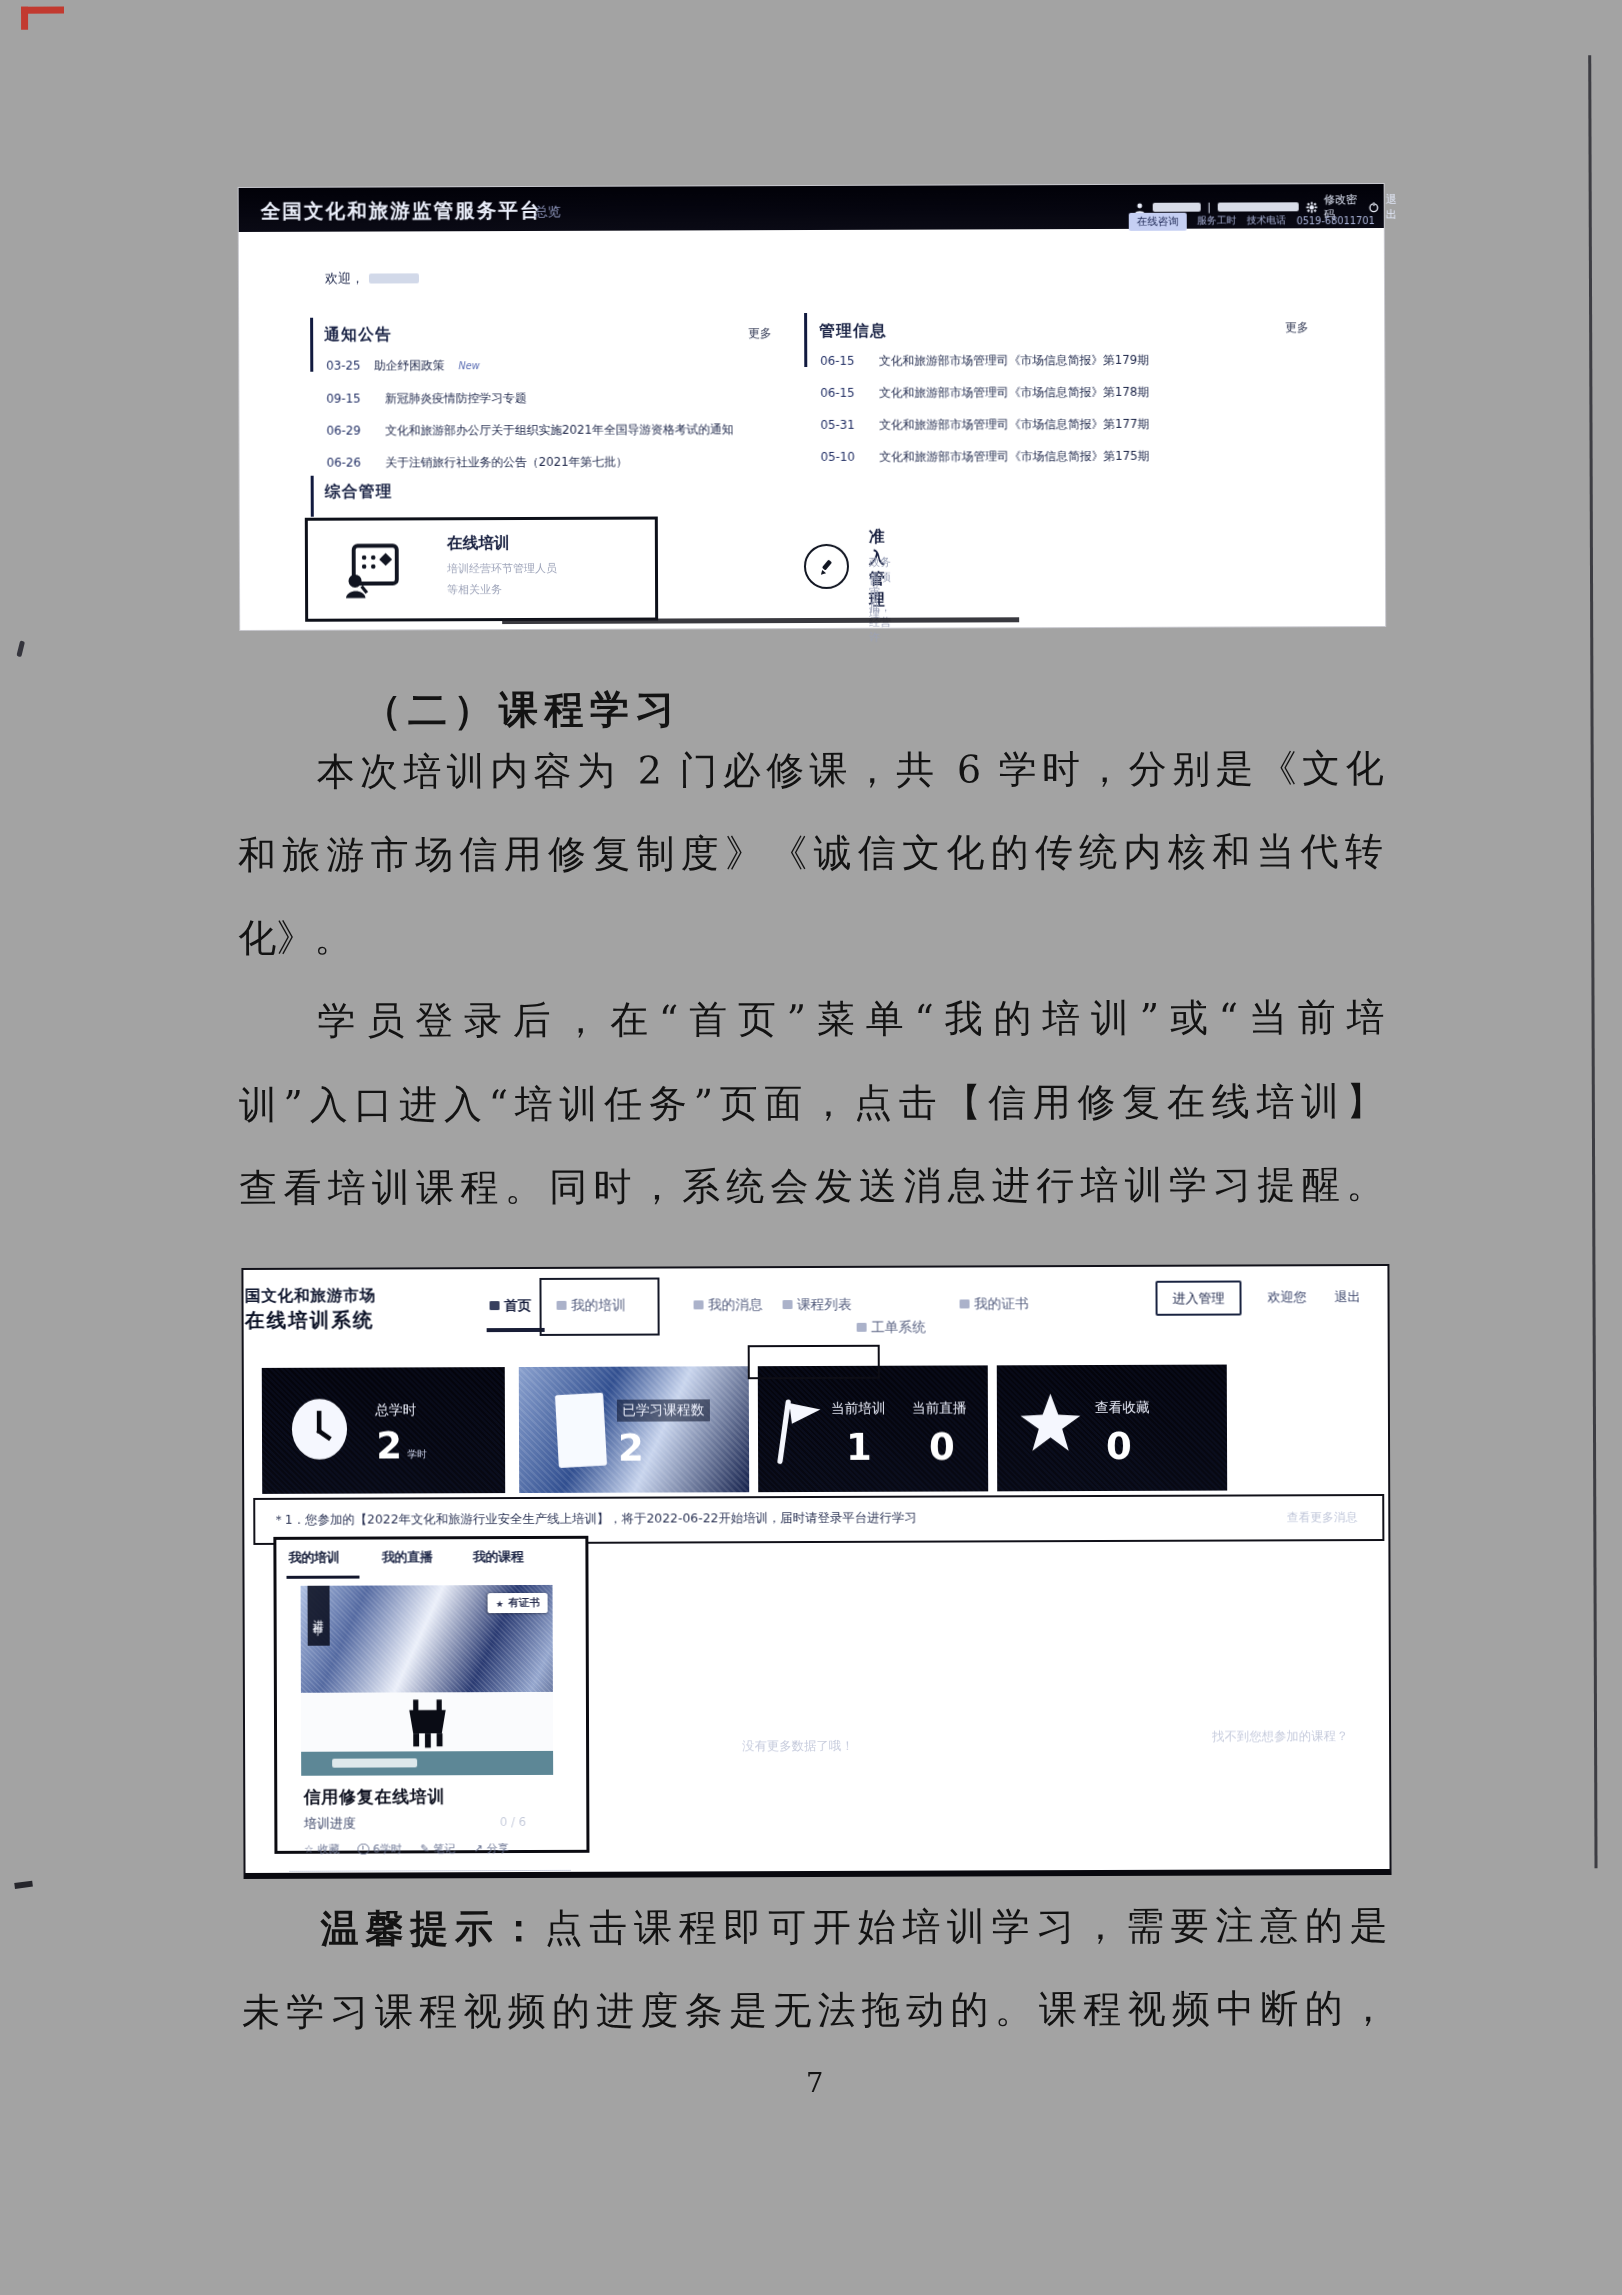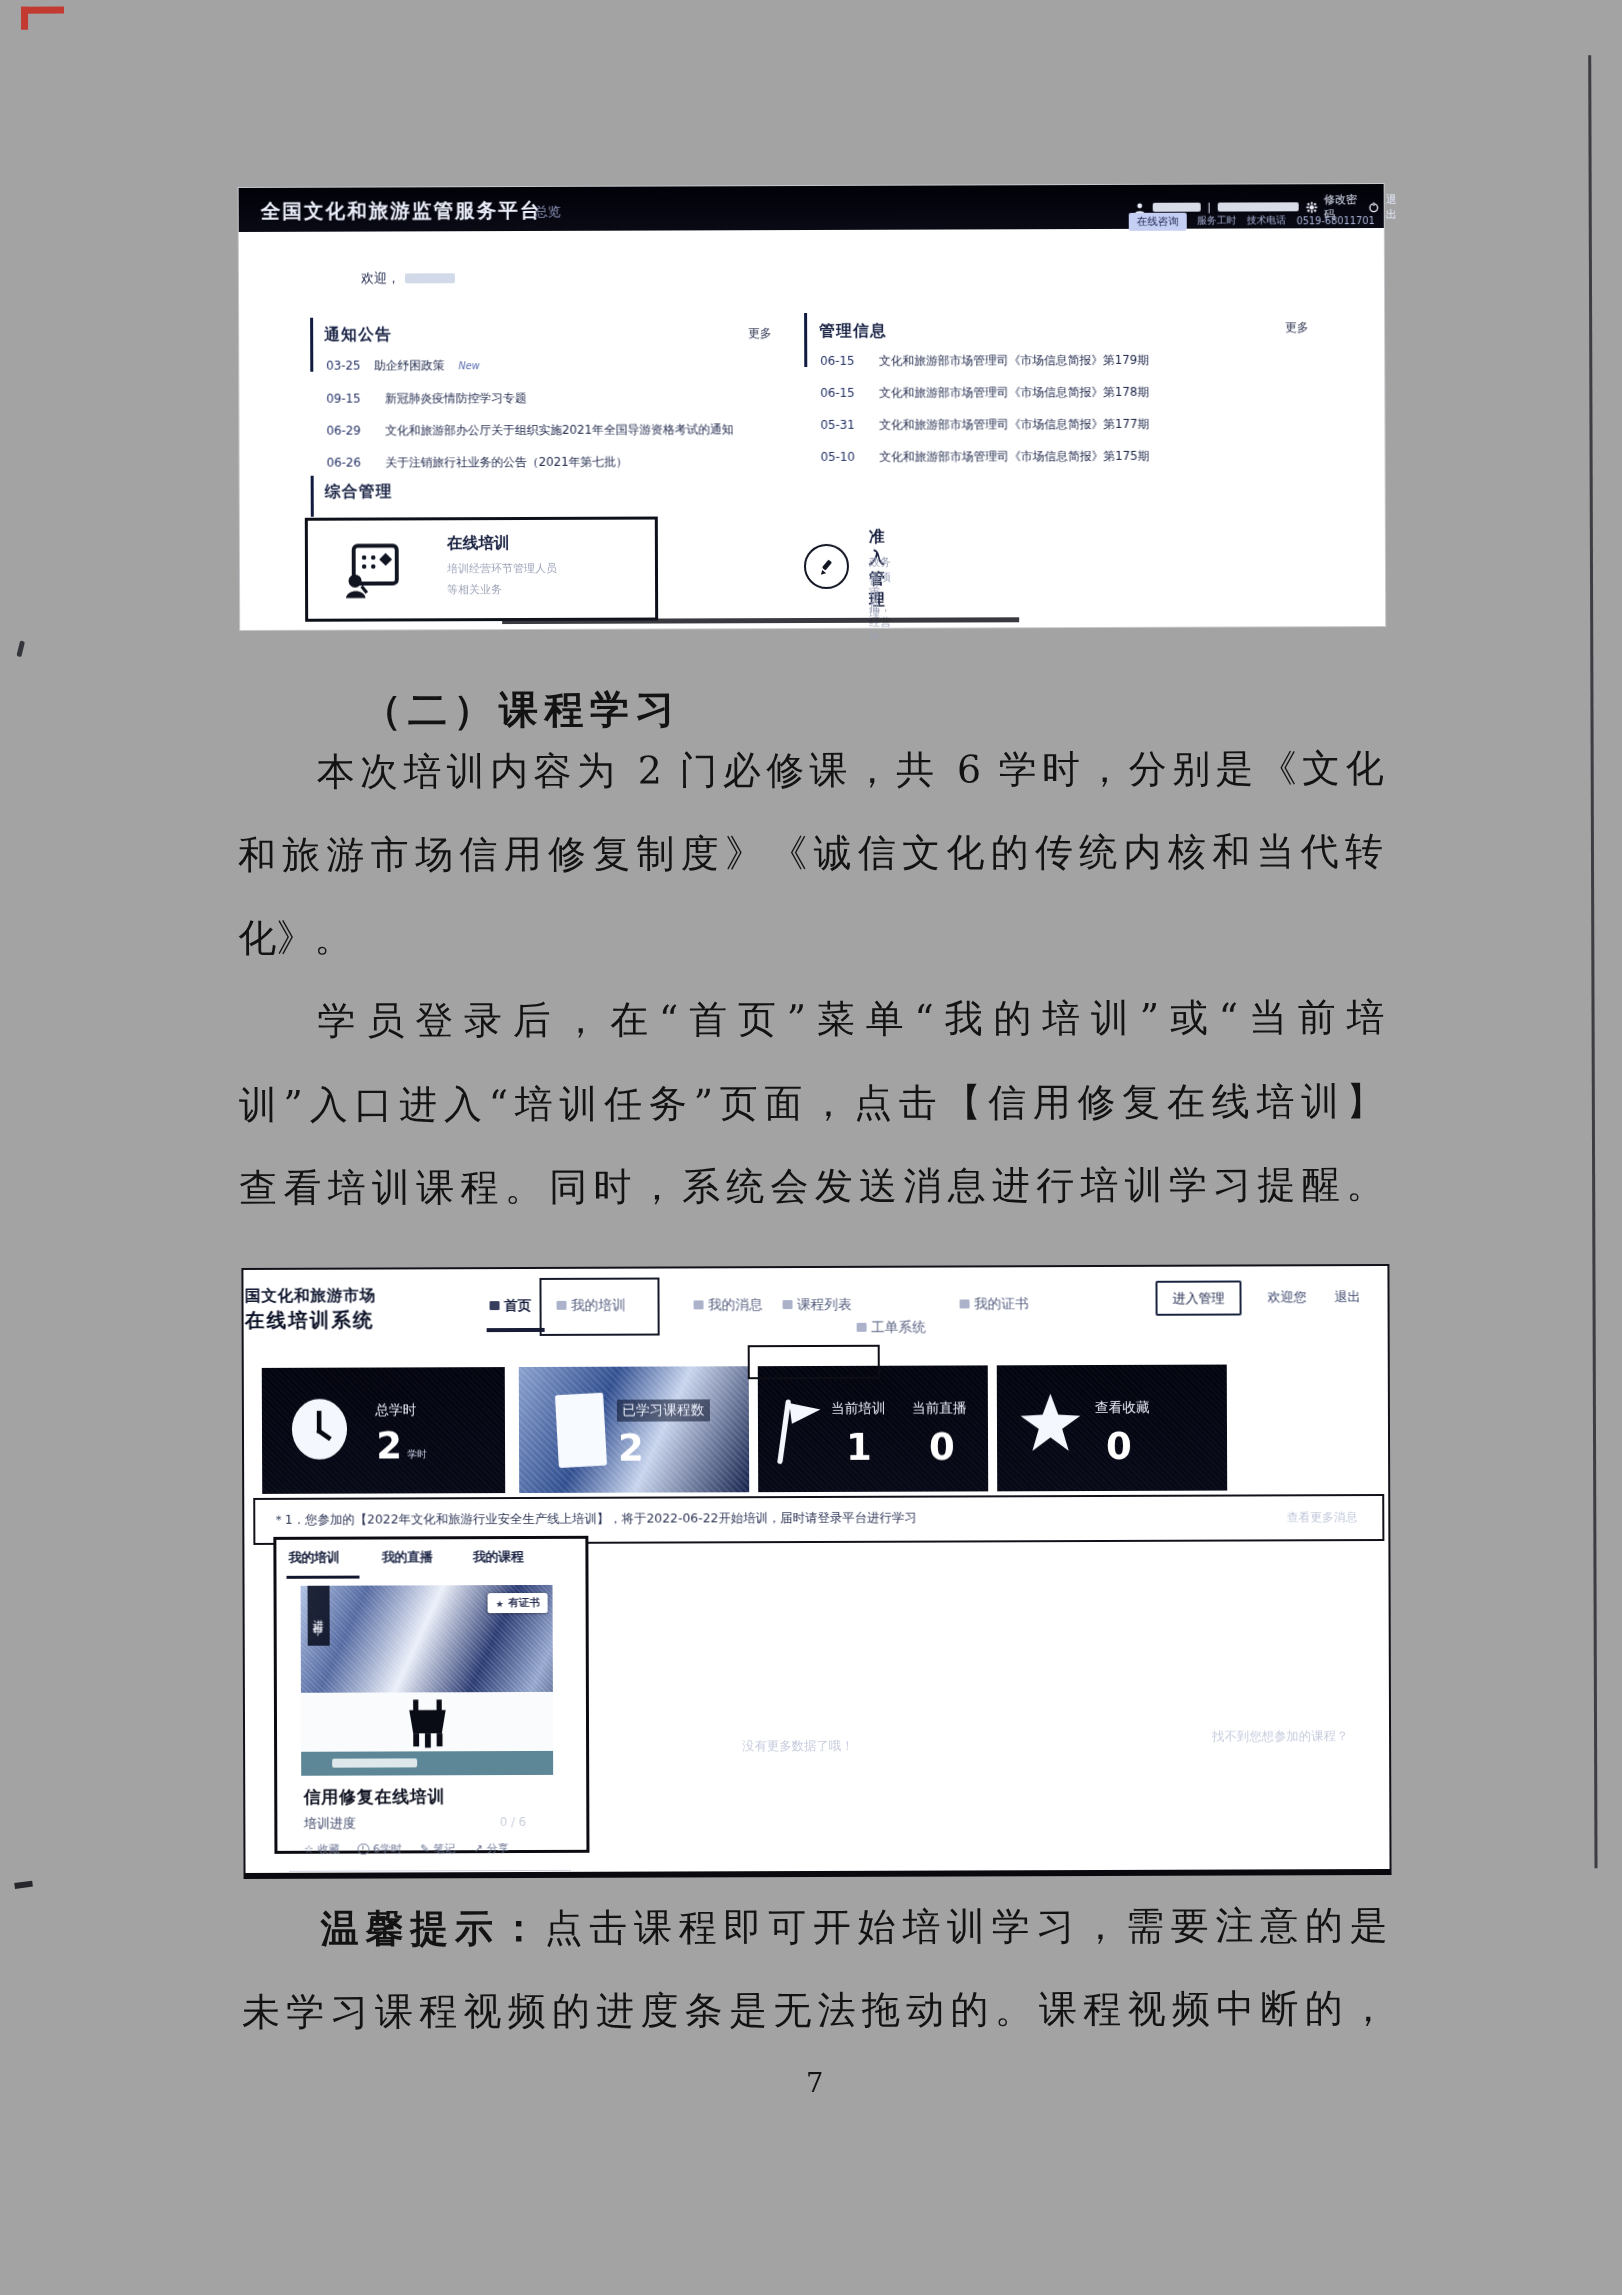--- a/index.html
+++ b/index.html
@@ -10,21 +10,21 @@
 
   
   .red-mark-h{left:25px;top:3.9px;width:43px;height:7.2px;background:#c23a30;}
   .red-mark-v{left:25px;top:3.9px;width:7.2px;height:23.6px;background:#c23a30;}
   .edge-line-right{left:1592px;top:58px;width:2.6px;height:1813px;background:#2b2b33;opacity:.85;}
   .tick-left{left:19.6px;top:638px;width:4.6px;height:15.7px;background:#35353d;border-radius:2px;transform:rotate(14deg);}
   .dash-left{left:11.8px;top:1879px;width:18.3px;height:5.9px;background:#26262c;transform:rotate(-7deg);}
 
   
   .shot{background:#fdfdfe;filter:blur(0.3px) contrast(1.03);}
-  .inkblue{color:#1e2749;margin-left:36px;}
+  .inkblue{color:#1e2749;}
 
   
   #s1{left:241px;top:185px;width:1145px;height:442px;border:0.7px solid #c6c6cc;}
   .s1-header{left:0;top:0;width:1145px;height:44px;background:linear-gradient(#05050b,#0d0d18);}
   .s1-title{left:22px;top:9.8px;font-size:19.6px;font-weight:bold;color:#e9edf8;letter-spacing:2px;}
   .s1-sub{left:296px;top:15.7px;font-size:13px;color:#8d95ba;}
   .s1-r1{left:895px;top:7.9px;display:flex;align-items:center;gap:6.5px;color:#dfe5f5;font-size:11px;}
   .blob{background:#e7ebf7;border-radius:2px;opacity:.92;}
   .s1-r2{left:890px;top:27.5px;display:flex;align-items:center;gap:10.5px;font-size:9.8px;color:#a9b2d6;}
   .btn-chat{background:#c3cdf0;color:#1d2752;padding:2px 7.9px;border-radius:2px;font-size:10.5px;}

